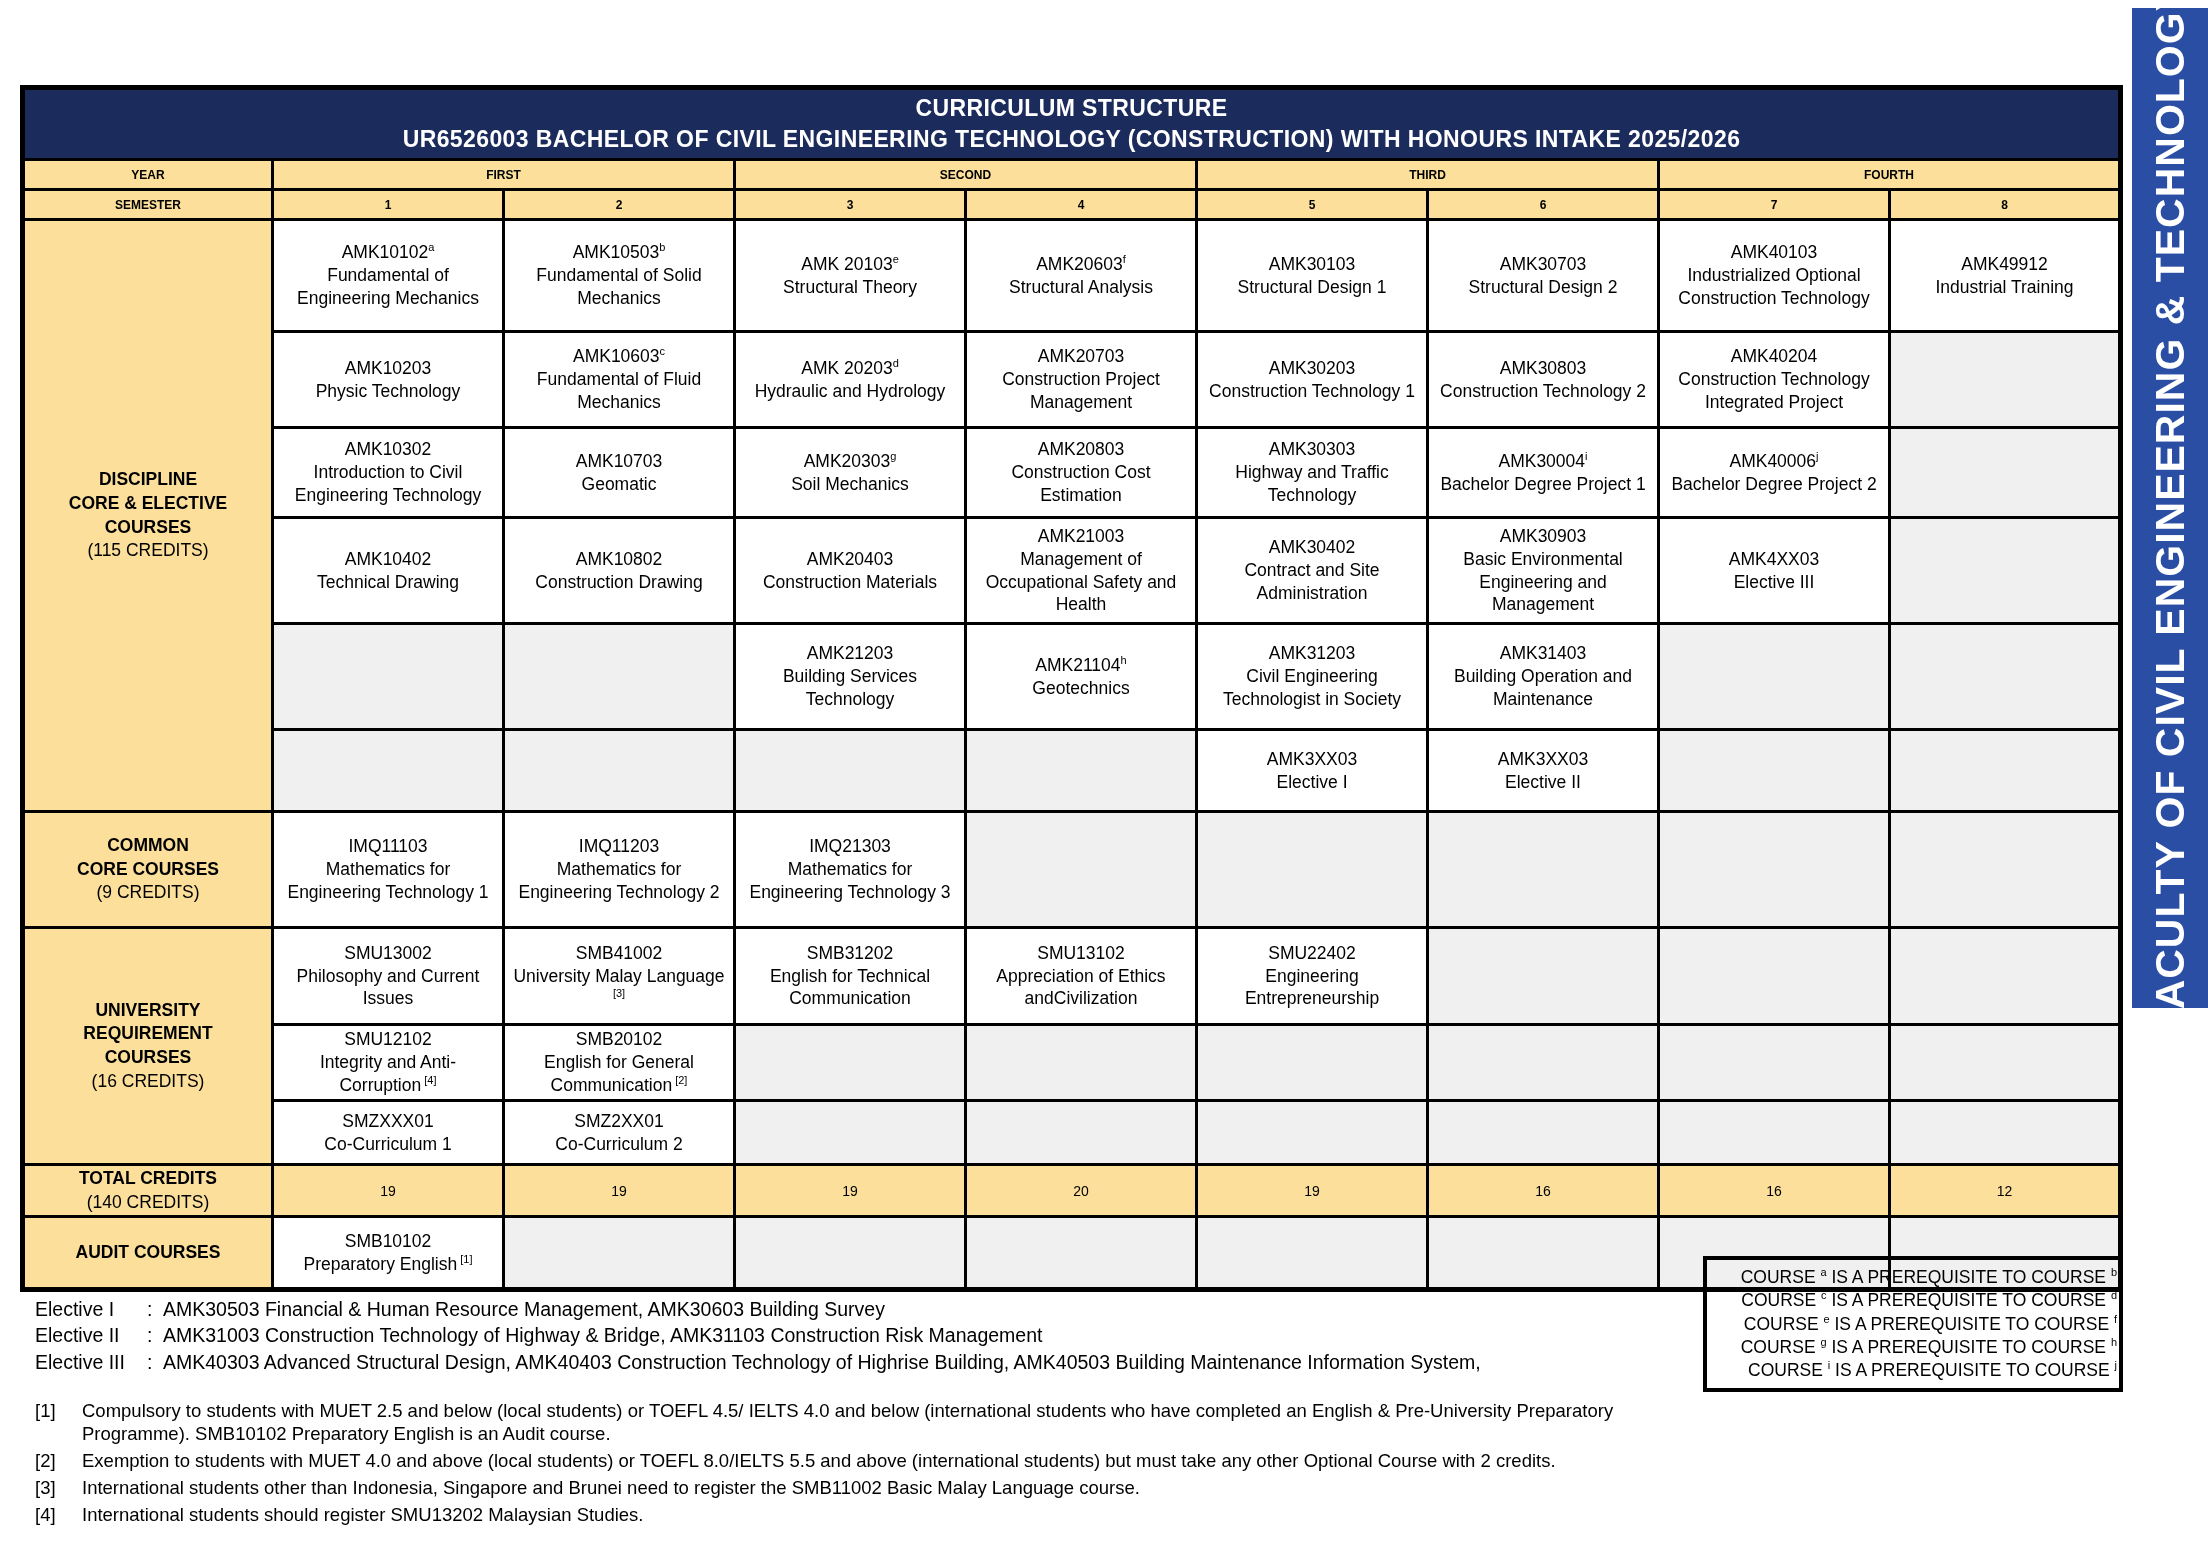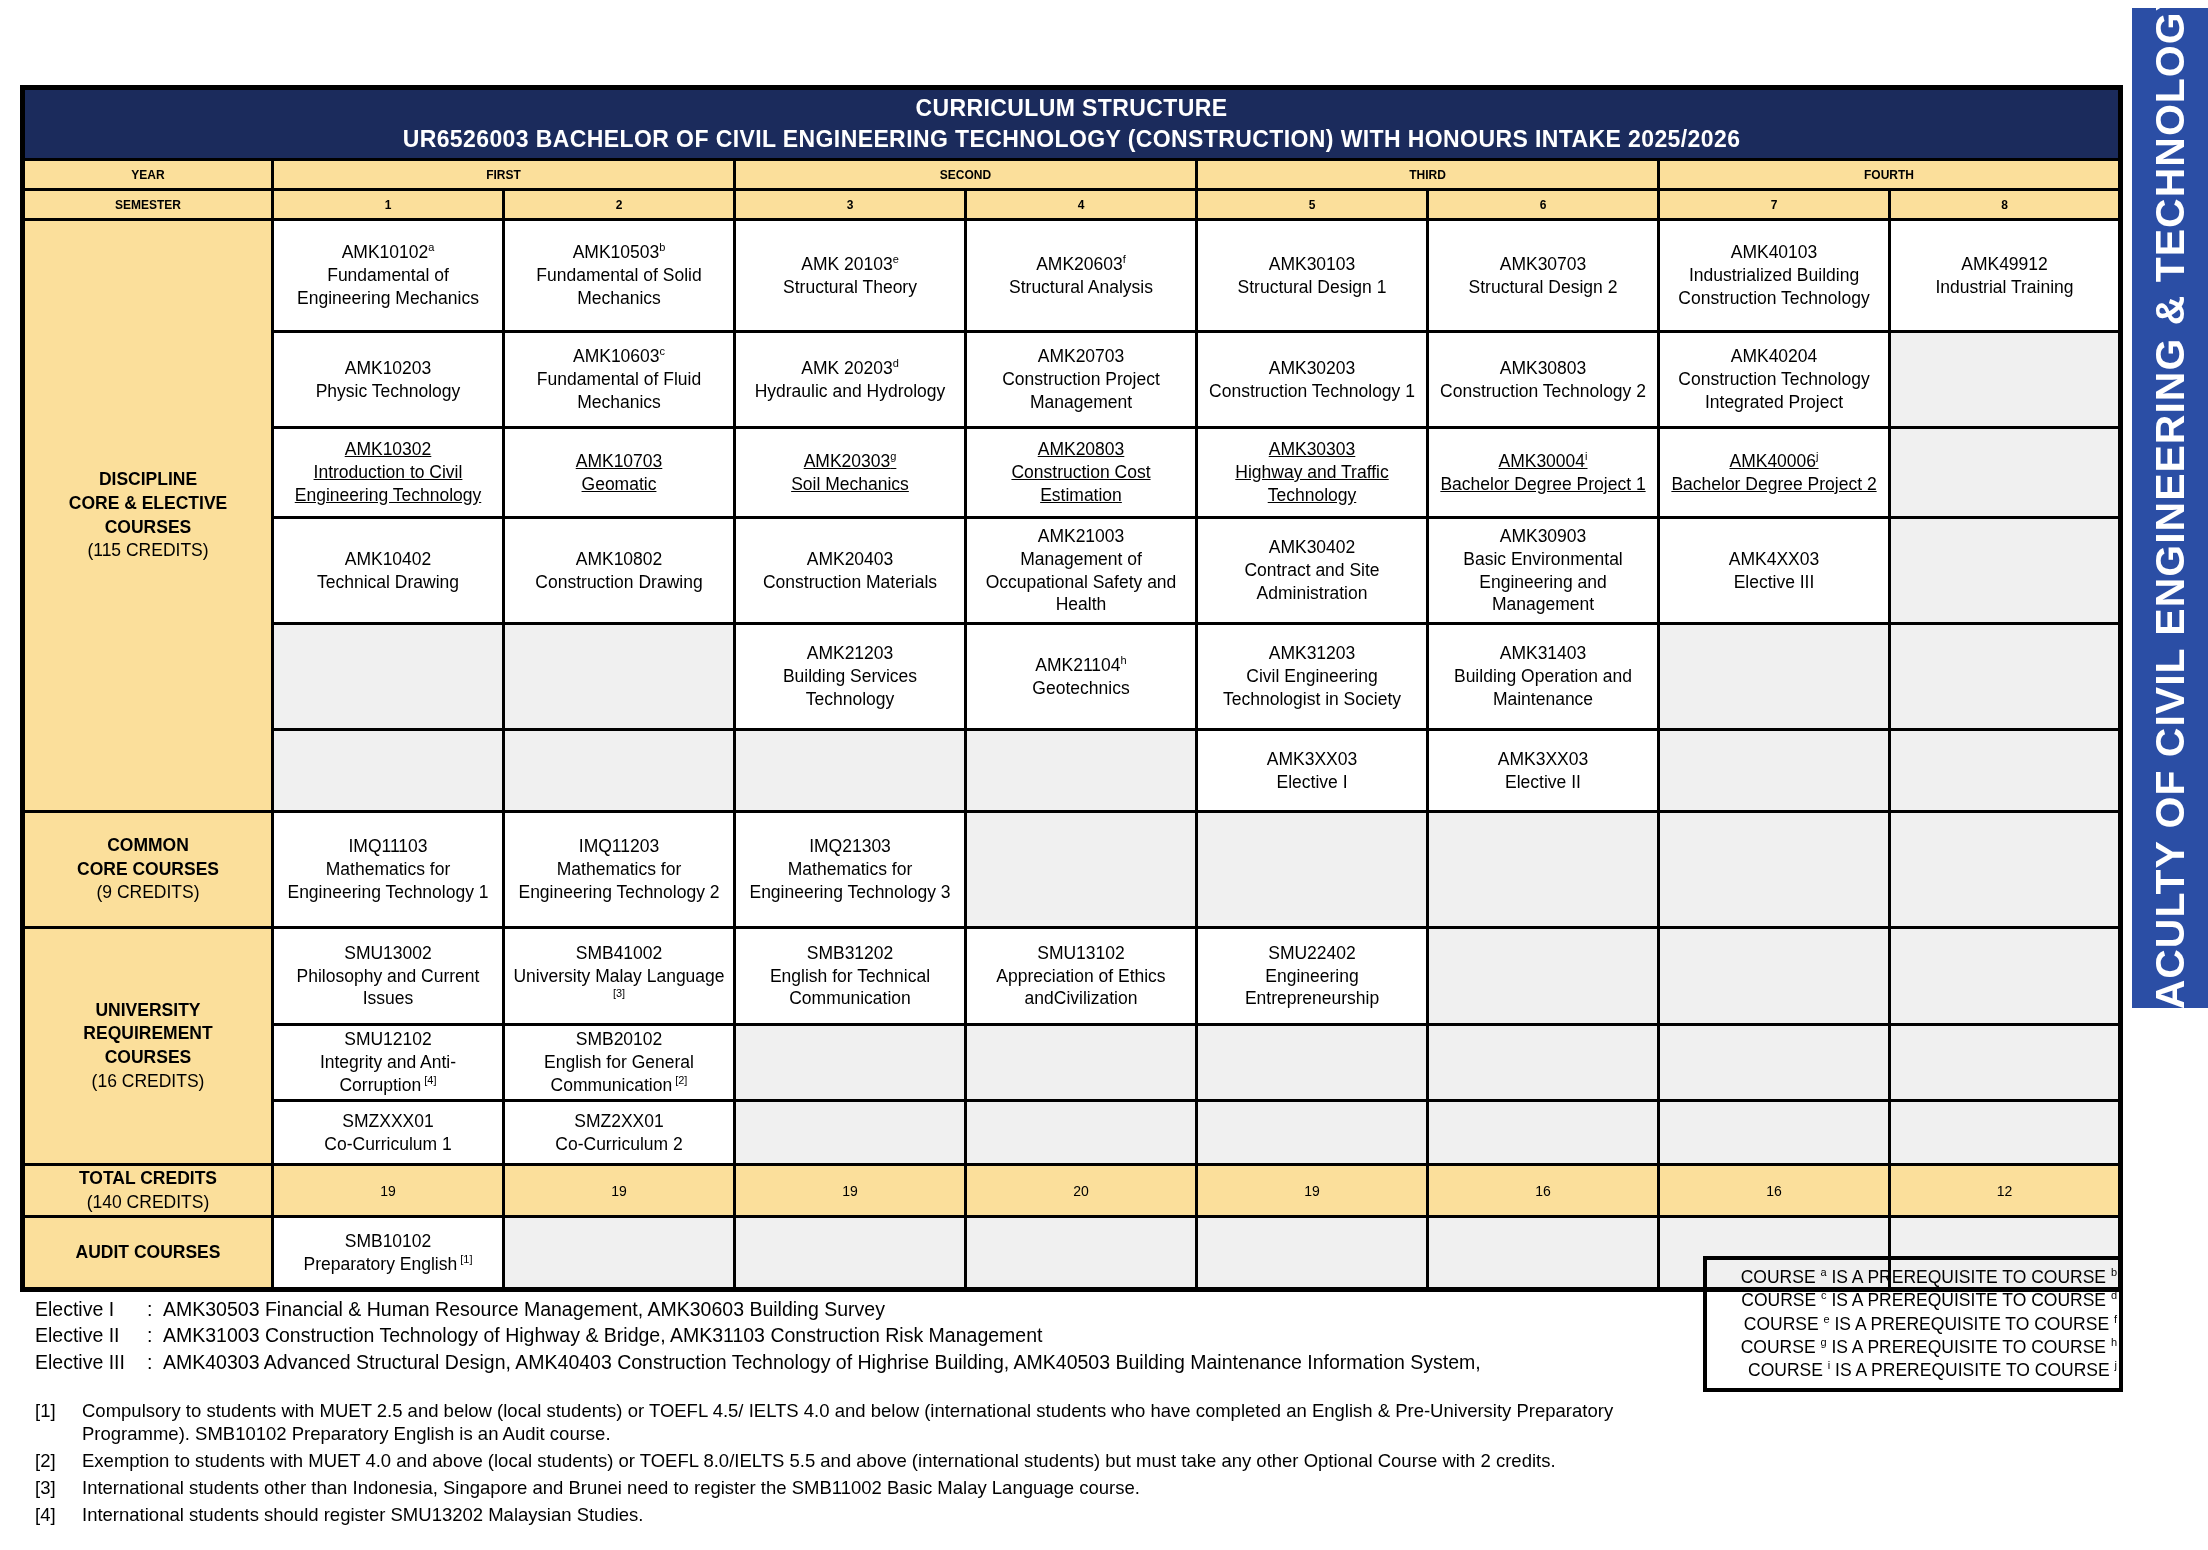--- a/index.html
+++ b/index.html
@@ -131,21 +131,21 @@
         <td class="course">
           <div class="code">AMK30103</div>
           <div class="cname">Structural Design 1</div>
         </td>
         <td class="course">
           <div class="code">AMK30703</div>
           <div class="cname">Structural Design 2</div>
         </td>
         <td class="course">
           <div class="code">AMK40103</div>
-          <div class="cname">Industrialized Building Construction Technology</div>
+          <div class="cname">Industrialized Optional Construction Technology</div>
         </td>
         <td class="course">
           <div class="code">AMK49912</div>
           <div class="cname">Industrial Training</div>
         </td>
       </tr>
       <tr style="height: 96px;">
         <td class="course">
           <div class="code">AMK10203</div>
           <div class="cname">Physic Technology</div>
@@ -169,21 +169,21 @@
         <td class="course">
           <div class="code">AMK30803</div>
           <div class="cname">Construction Technology 2</div>
         </td>
         <td class="course">
           <div class="code">AMK40204</div>
           <div class="cname">Construction Technology Integrated Project</div>
         </td>
         <td class="empty"></td>
       </tr>
-      <tr style="height: 90px; text-decoration: underline;">
+      <tr style="height: 90px;">
         <td class="course">
           <div class="code">AMK10302</div>
           <div class="cname">Introduction to Civil Engineering Technology</div>
         </td>
         <td class="course">
           <div class="code">AMK10703</div>
           <div class="cname">Geomatic</div>
         </td>
         <td class="course">
           <div class="code">AMK20303<sup>g</sup></div>

